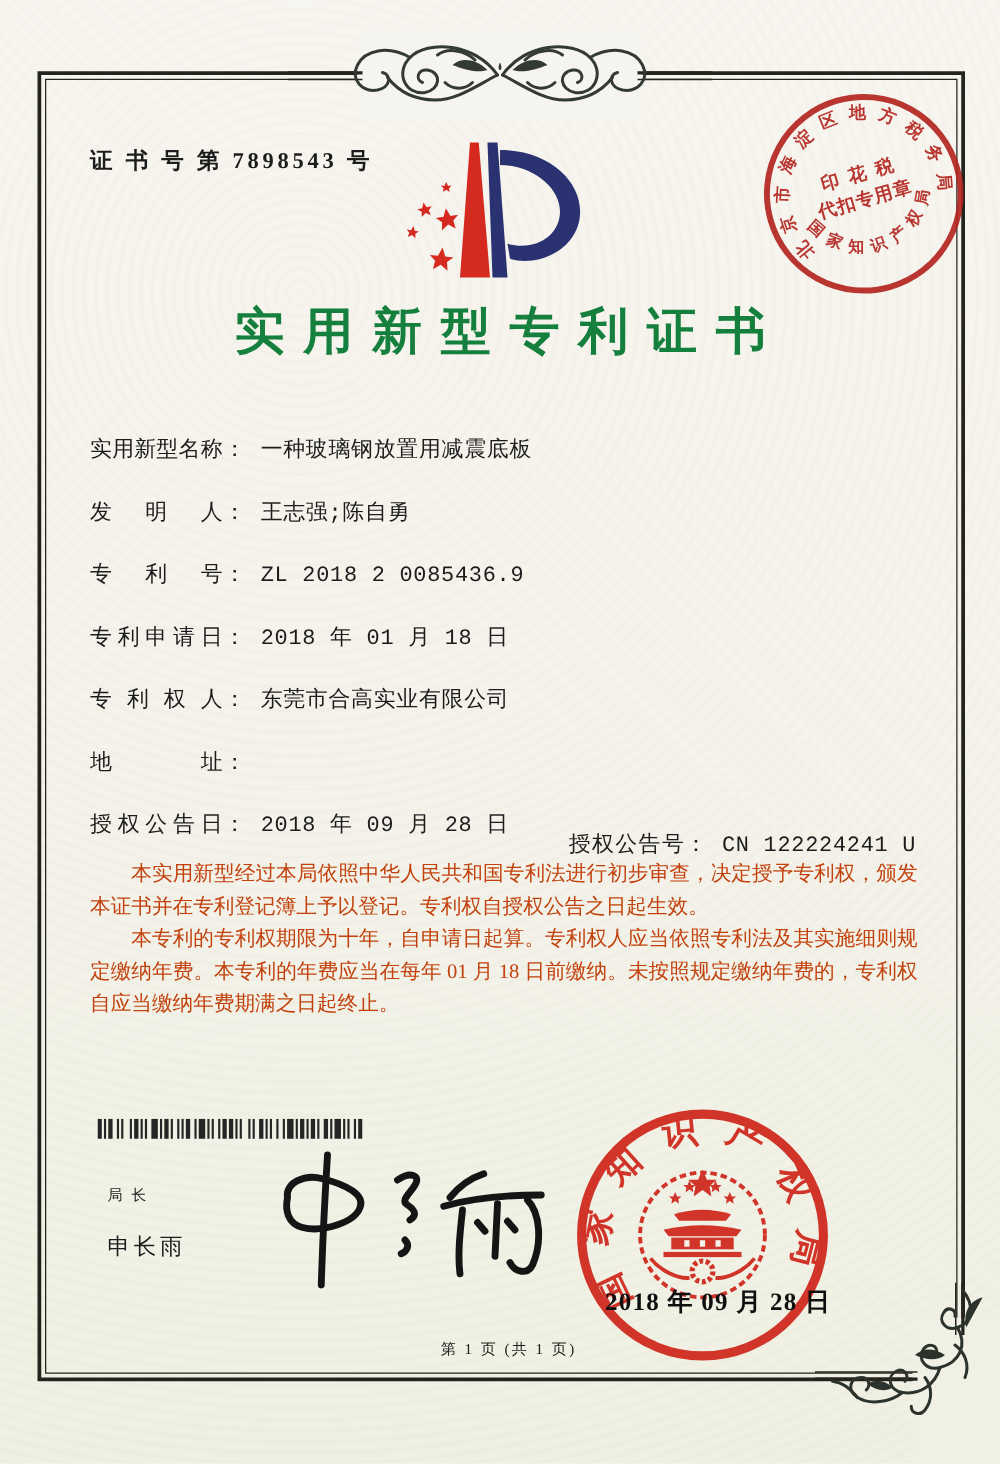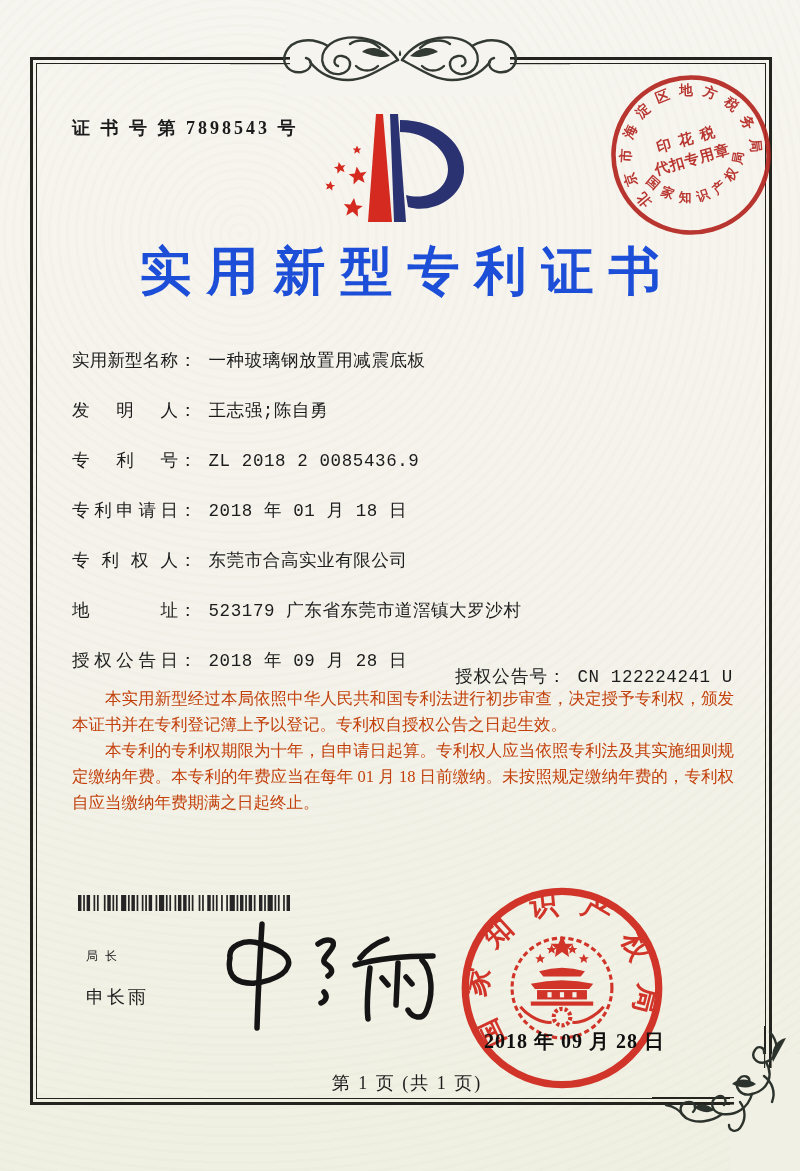--- a/index.html
+++ b/index.html
@@ -7,39 +7,39 @@
     width:800px;height:1171px;position:relative;overflow:hidden;
     background:linear-gradient(180deg,#f7f5ef 0%,#f4f2ea 55%,#eff0e2 100%);
     font-family:"Liberation Serif","DejaVu Serif",serif;color:#1c1c1c;
   }
   .texture{position:absolute;inset:0;pointer-events:none;
     background:repeating-radial-gradient(circle at 30% 20%,rgba(190,190,160,0.05) 0 3px,rgba(255,255,255,0) 3px 9px);}
   .frame{position:absolute;top:57px;left:30px;right:28px;bottom:66px;border:3px solid #24241f;}
   .frame-inner{position:absolute;inset:3px;border:1px solid #24241f;}
   .cert-no{position:absolute;top:116px;left:72px;font-size:18px;letter-spacing:3px;font-weight:600;}
   .title{position:absolute;top:237px;left:0;right:0;text-align:center;
-    font-size:52px;font-weight:700;letter-spacing:15px;text-indent:15px;color:#1d4ed8;}
+    font-size:40px;font-weight:700;letter-spacing:15px;text-indent:15px;color:#15803d;}
   .fields{position:absolute;top:350px;left:72px;width:662px;font-size:17.5px;}
   .frow{display:flex;margin-bottom:28px;line-height:22px;position:relative;font-family:Liberation Mono, monospace;}
   .flabel{display:inline-block;width:106px;text-align:justify;text-align-last:justify;}
   .fcolon{margin-left:1px;}
   .fvalue{margin-left:12px;letter-spacing:0.6px;white-space:nowrap;}
   .grant-right{position:absolute;left:383px;top:16px;display:flex;}
   .grant-right .flabel{width:92px;}
   .paras{position:absolute;top:686px;left:72px;width:662px;font-size:16.5px;
     line-height:26px;text-align:justify;color:#c2410c;}
   .paras p{margin:0;text-indent:2em;}
   .barcode{position:absolute;left:78px;top:895px;}
   .officer-title{position:absolute;left:86px;top:948px;font-size:12px;letter-spacing:7px;}
   .officer-name{position:absolute;left:86px;top:985px;font-size:18px;letter-spacing:3px;}
   .signature{position:absolute;left:200px;top:906px;}
   .seal{position:absolute;left:458px;top:884px;opacity:.93;}
   .seal-date{position:absolute;left:484px;top:1028px;font-size:20px;font-weight:700;
     letter-spacing:1px;color:#0f0f0f;white-space:nowrap;}
-  .footer{position:absolute;left:0;right:0;top:1071px;text-align:center;font-size:18px;letter-spacing:2px;padding-left:14px;}
+  .footer{position:absolute;left:0;right:0;top:1071px;text-align:center;font-size:12px;letter-spacing:2px;padding-left:14px;}
   .stamp{position:absolute;left:606px;top:70px;transform:rotate(-16deg);opacity:.9;}
   .logo{position:absolute;left:316px;top:110px;}
   .orn-top{position:absolute;left:230px;top:22px;}
   .orn-corner{position:absolute;left:652px;top:1026px;}
   svg text{font-family:"Liberation Sans","DejaVu Sans",sans-serif;}
 </style>
 </head>
 <body>
 
 <div class="texture"></div>
@@ -146,21 +146,20 @@
     <span class="fvalue">2018 年 01 月 18 日</span>
   </div>
   <div class="frow">
     <span class="flabel">专利权人</span>
       <span class="fcolon">：</span>
     <span class="fvalue">东莞市合高实业有限公司</span>
   </div>
   <div class="frow">
     <span class="flabel">地址</span>
       <span class="fcolon">：</span>
-    <span class="fvalue">523179 广东省东莞市道滘镇大罗沙村</span>
   </div>
   <div class="frow">
     <span class="flabel">授权公告日</span>
       <span class="fcolon">：</span>
     <span class="fvalue">2018 年 09 月 28 日</span>
     <span class="grant-right">
       <span class="flabel">授权公告号</span>
         <span class="fcolon">：</span>
       <span class="fvalue">CN 122224241 U</span>
     </span>

